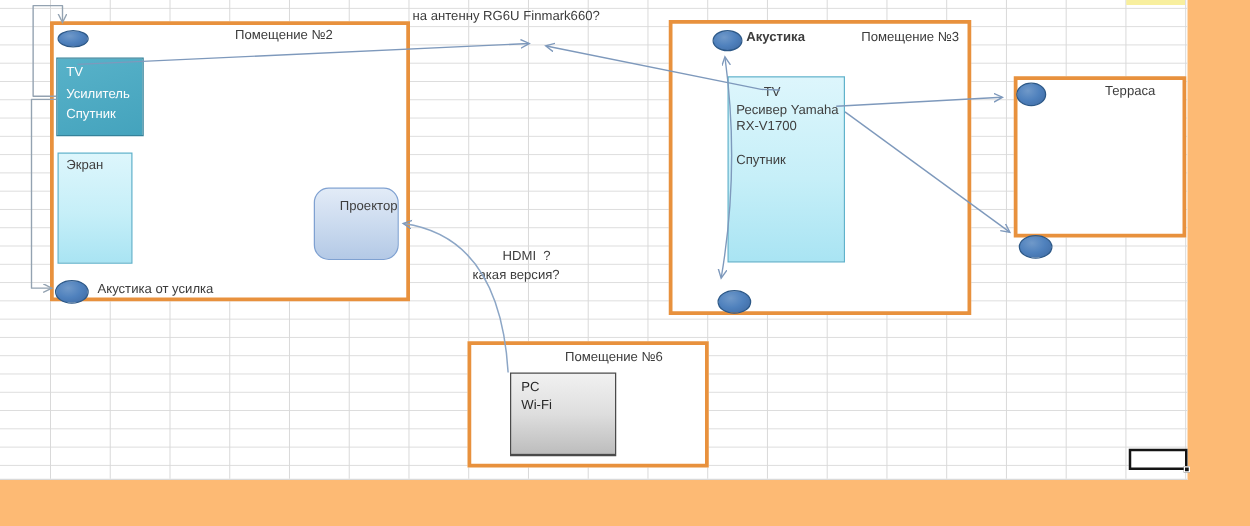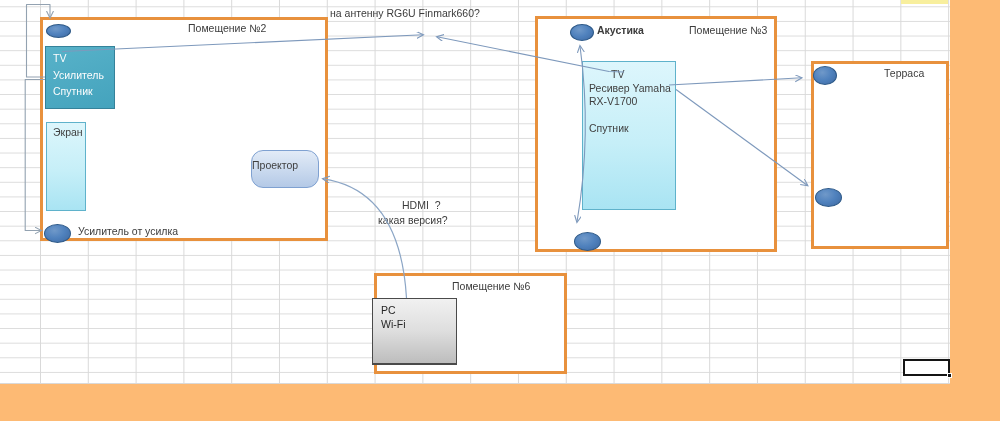--- a/index.html
+++ b/index.html
@@ -55,31 +55,31 @@
   .cyanbox{
     position:absolute;
     background:linear-gradient(180deg,#ddf6fc 0%,#c6eff8 55%,#a9e4f3 100%);
     border:1px solid #5fb2cb;
     box-sizing:border-box;
     color:#3f3f3f;
     padding:3px 0 0 6px;
     line-height:13.5px;
   }
   .projector{
-    position:absolute;left:251px;top:150px;width:68px;height:38px;
+    position:absolute;left:251px;top:150px;width:68px;height:58px;
     border-radius:12px;
     background:linear-gradient(180deg,#e2ebf7 0%,#c9d9ee 55%,#b4c9e6 100%);
     border:1.5px solid #7fa1d1;
     box-sizing:border-box;
-    text-align:left;
+    text-align:right;
     padding-top:8px;
     color:#3f3f3f;
   }
   .pcbox{
-    position:absolute;left:372px;top:298px;width:85px;height:67px;
+    position:absolute;left:408px;top:298px;width:85px;height:67px;
     background:linear-gradient(180deg,#f1f1f1 0%,#dedede 50%,#bdbdbd 100%);
     border:1.5px solid #4a4a4a;
     border-bottom-width:2.5px;
     box-sizing:border-box;
     padding:4px 0 0 8px;
     line-height:14px;
     color:#262626;
   }
   .note{position:absolute;white-space:pre;color:#3c3c3c;}
   
@@ -104,43 +104,43 @@
 
   <div class="room" style="left:40px;top:17px;width:288px;height:224px;">
     <div class="room-title" style="left:145px;top:2px;">Помещение №2</div>
   </div>
   <div class="ellipse" style="left:46px;top:24px;width:25px;height:14px;"></div>
   <div class="tealbox">
     <div class="lbl">TV</div>
     <div class="lbl">Усилитель</div>
     <div class="lbl">Спутник</div>
   </div>
-  <div class="cyanbox" style="left:46px;top:122px;width:40px;height:89px;">
+  <div class="cyanbox" style="left:46px;top:122px;width:60px;height:89px;">
     <div class="lbl">Экран</div>
   </div>
   <div class="ellipse" style="left:44px;top:224px;width:27px;height:19px;"></div>
-  <div class="note" style="left:78px;top:225px;">Усилитель от усилка</div>
+  <div class="note" style="left:78px;top:225px;">Акустика от усилка</div>
   <div class="projector">
     <span class="lbl">Проектор</span>
   </div>
 
   <div class="room" style="left:535px;top:16px;width:242px;height:236px;">
     <div class="room-title" style="left:151px;top:5px;">Помещение №3</div>
   </div>
   <div class="ellipse" style="left:570px;top:24px;width:24px;height:17px;"></div>
   <div class="note" style="left:597px;top:24px;font-weight:bold;">Акустика</div>
   <div class="cyanbox" style="left:582px;top:61px;width:94px;height:149px;padding-top:6px;">
     <div class="lbl" style="padding-left:22px;">TV</div>
     <div class="lbl">Ресивер Yamaha</div>
     <div class="lbl">RX-V1700</div>
     <div class="lbl" style="margin-top:13px;">Спутник</div>
   </div>
   <div class="ellipse" style="left:574px;top:232px;width:27px;height:19px;"></div>
 
-  <div class="room" style="left:811px;top:61px;width:138px;height:188px;">
+  <div class="room" style="left:811px;top:61px;width:138px;height:129px;">
     <div class="room-title" style="left:70px;top:3px;">Терраса</div>
   </div>
   <div class="ellipse" style="left:813px;top:66px;width:24px;height:19px;"></div>
   <div class="ellipse" style="left:815px;top:188px;width:27px;height:19px;"></div>
 
   <div class="room" style="left:374px;top:273px;width:193px;height:101px;">
     <div class="room-title" style="left:75px;top:4px;">Помещение №6</div>
   </div>
   <div class="pcbox">
     <div class="lbl">PC</div>

